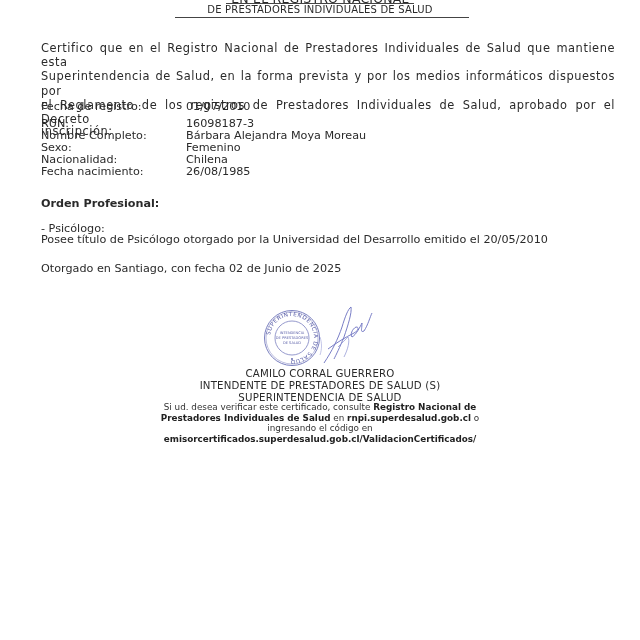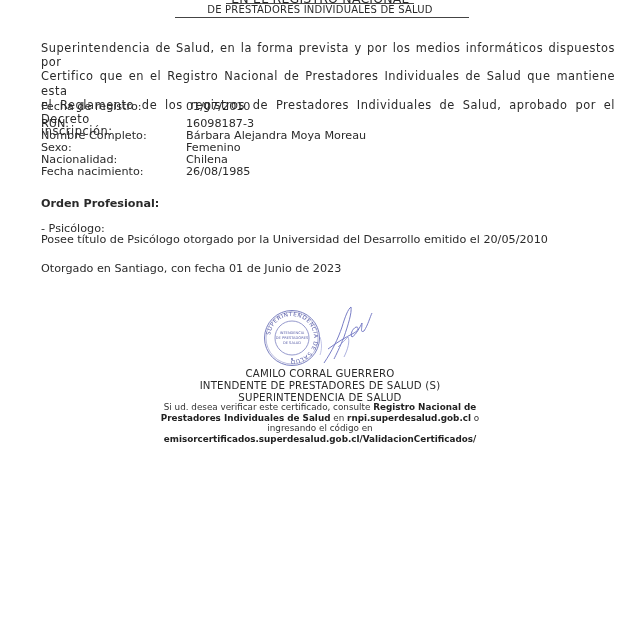--- a/index.html
+++ b/index.html
@@ -43,22 +43,22 @@
 </style>
 </head>
 <body>
 
 <div class="abs hdr-line1">EN EL REGISTRO NACIONAL</div>
 <div class="abs hdr-rule1"></div>
 <div class="abs hdr-line2">DE PRESTADORES INDIVIDUALES DE SALUD</div>
 <div class="abs hdr-rule2"></div>
 
 <div class="abs para">
+  <div style="text-align:justify;text-align-last:justify;">Certifico que en el Registro Nacional de Prestadores Individuales de Salud que mantiene esta</div>
   <div style="text-align:justify;text-align-last:justify;">Superintendencia de Salud, en la forma prevista y por los medios informáticos dispuestos por</div>
-  <div style="text-align:justify;text-align-last:justify;">Certifico que en el Registro Nacional de Prestadores Individuales de Salud que mantiene esta</div>
   <div style="text-align:justify;text-align-last:justify;">el Reglamento de los registros de Prestadores Individuales de Salud, aprobado por el Decreto</div>
   <div style="line-height:10px;">inscripción:</div>
 </div>
 
 <div class="abs rows" style="top:0;">
   <div class="row" style="top:100px;">
     <span class="lbl">Fecha de registro:</span><span class="val">01/07/2010</span>
   </div>
   <div class="row" style="top:117px;">
     <span class="lbl">RUN:</span><span class="val">16098187-3</span>
@@ -74,21 +74,21 @@
   </div>
   <div class="row" style="top:165px;">
     <span class="lbl">Fecha nacimiento:</span><span class="val">26/08/1985</span>
   </div>
 </div>
 
 <div class="abs orden-title">Orden Profesional:</div>
 <div class="abs prof-title">- Psicólogo:</div>
 <div class="abs prof-desc">Posee título de Psicólogo otorgado por la Universidad del Desarrollo emitido el 20/05/2010</div>
 
-<div class="abs otorgado">Otorgado en Santiago, con fecha 01 de Junio de 2023</div>
+<div class="abs otorgado">Otorgado en Santiago, con fecha 02 de Junio de 2025</div>
 
 <div class="abs stamp">
   <svg width="58" height="58" viewBox="0 0 58 58">
     <defs>
       <path id="ringPath" d="M29,29 m-22,0 a22,22 0 1,1 44,0 a22,22 0 1,1 -44,0"></path>
     </defs>
     <circle cx="29" cy="29" r="27.5" fill="none" stroke="#7a7fbf" stroke-width="1"></circle>
     <circle cx="29" cy="29" r="26" fill="none" stroke="#7a7fbf" stroke-width="0.5"></circle>
     <circle cx="29" cy="29" r="17" fill="none" stroke="#7a7fbf" stroke-width="0.8"></circle>
     <text font-size="5.6" fill="#5a5fa8" font-family="DejaVu Sans, sans-serif" letter-spacing="0.6">

